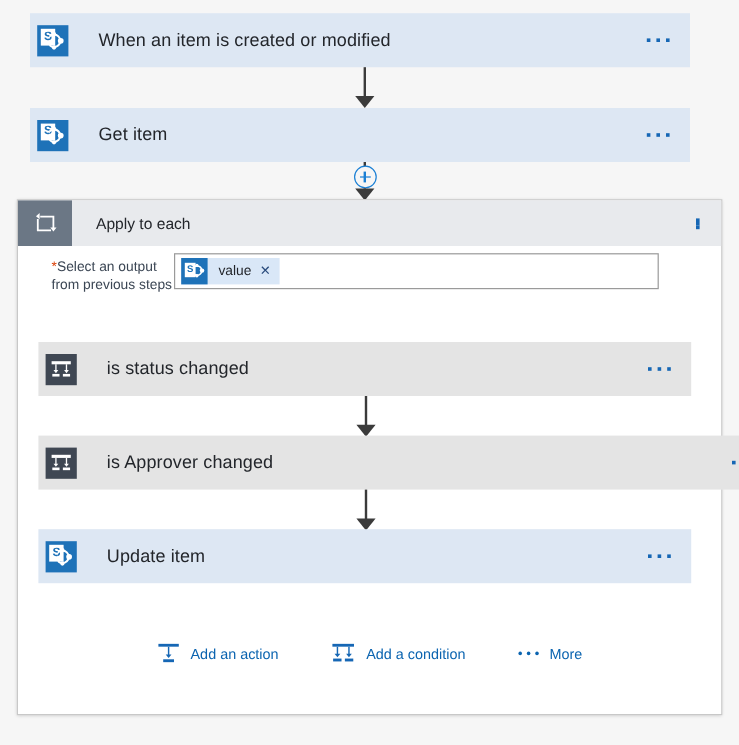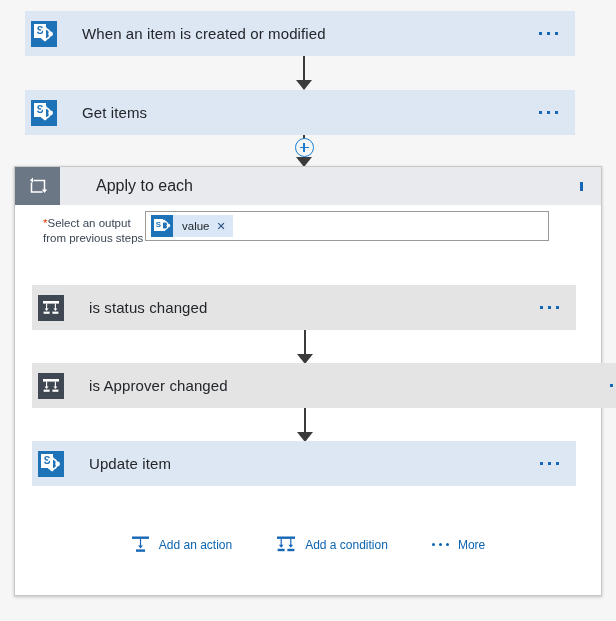--- a/index.html
+++ b/index.html
@@ -101,21 +101,21 @@
   .loop-header{
     position:absolute;left:0;top:0;right:0;height:38px;
     background:#e8eaed;
     display:flex;align-items:center;
   }
   .loop-header .icon-box{
     width:45px;height:38px;flex:0 0 45px;background:#6b7785;
     display:flex;align-items:center;justify-content:center;
   }
   .loop-header .loop-title{
-    flex:1 1 auto;padding-left:36px;font-size:16px;color:#23262b;
+    flex:1 1 auto;padding-left:20px;font-size:13px;color:#23262b;
   }
   .loop-header .ellipsis{padding-right:18px;}
 
   
   .select-row{
     position:absolute;left:0;top:44px;right:0;height:46px;
     display:flex;align-items:flex-start;
   }
   .select-label{
     width:130px;flex:0 0 130px;
@@ -197,21 +197,21 @@
       <span class="sp-icon">
         <span class="sp-s">S</span>
         <svg class="sp-ring" viewBox="0 0 13 16">
           <circle cx="4" cy="8" r="5.2" fill="none" stroke="#ffffff" stroke-width="1.7"></circle>
           <circle cx="4" cy="2.4" r="1.8" fill="#ffffff"></circle>
           <circle cx="4" cy="13.6" r="1.8" fill="#ffffff"></circle>
           <circle cx="9.6" cy="8" r="2.4" fill="#ffffff"></circle>
         </svg>
       </span>
     </span>
-    <span class="card-title">Get items</span>
+    <span class="card-title">Get item</span>
     <span class="ellipsis">
       <i></i>
         <i></i>
         <i></i>
     </span>
   </div>
 
   <div class="conn" style="top:135px;height:14px;"></div>
   <div class="plus-btn" style="top:138px;"></div>
   <div class="conn" style="top:157px;height:6px;"></div>

